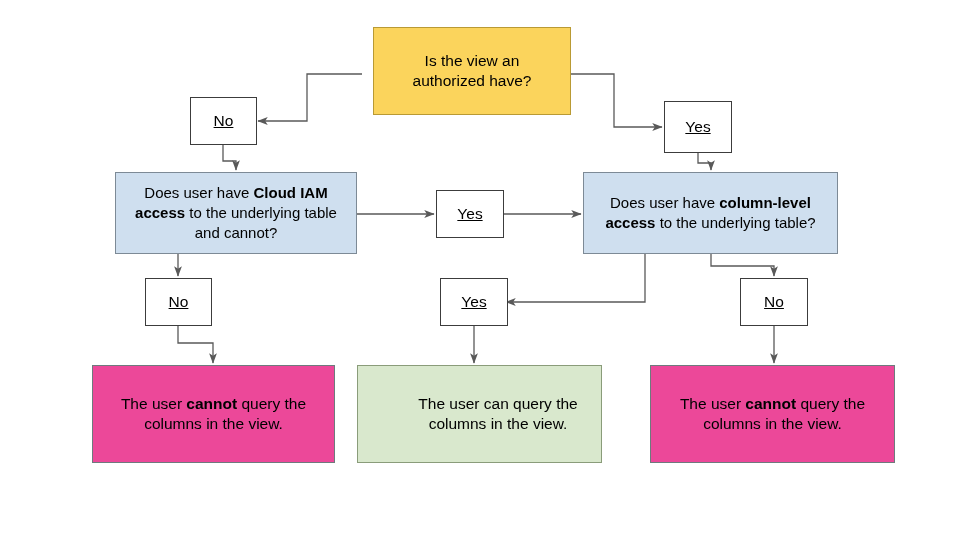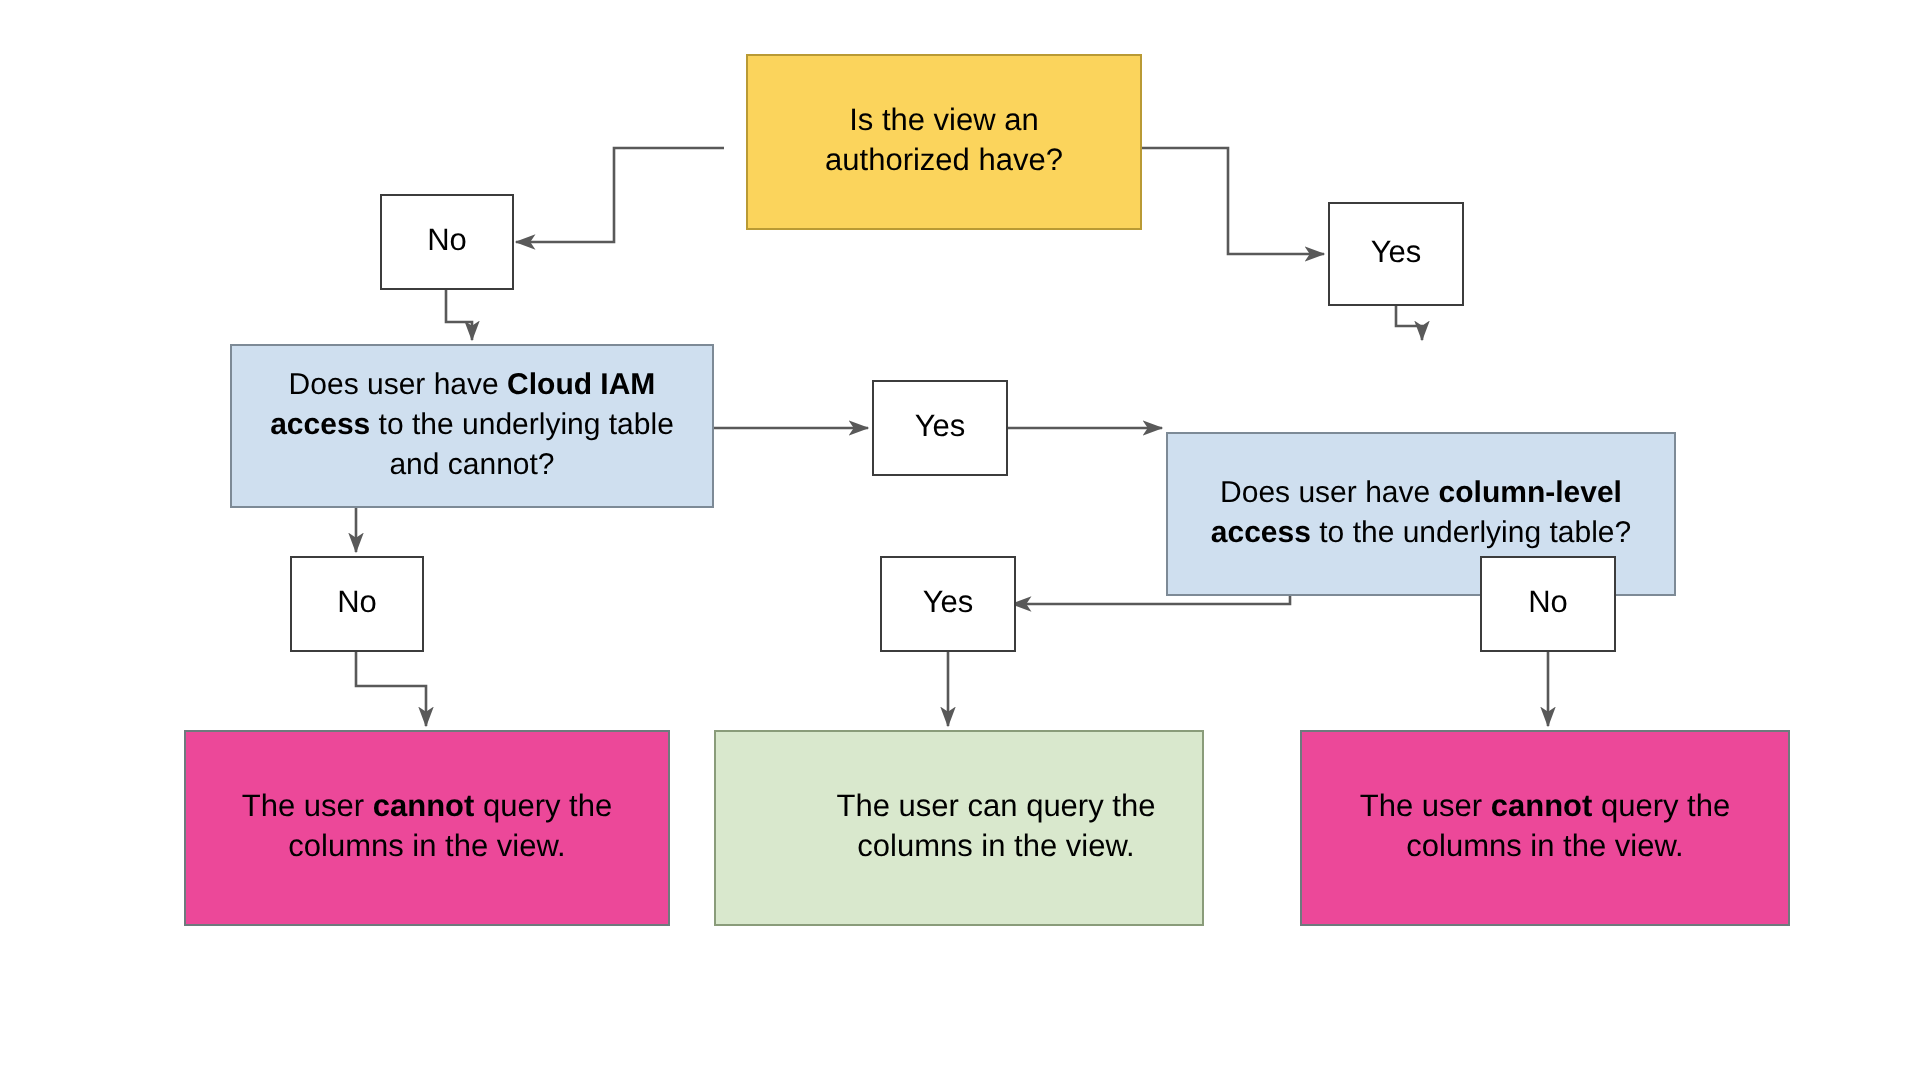--- a/index.html
+++ b/index.html
@@ -44,20 +44,21 @@
   }
   .decision-blue {
     background: #cfdfef;
     border: 1px solid #7d8a96;
     font-size: 15px;
   }
   .answer {
     background: #ffffff;
     border: 1px solid #3c3c3c;
     font-size: 15.5px;
+    text-decoration: underline;
   }
   .result-gray {
     background: #ec4899;
     border: 1px solid #6e7a7d;
     font-size: 15.5px;
   }
   .result-green {
     background: #d9e8cd;
     border: 1px solid #8a9c7a;
     font-size: 15.5px;
@@ -120,21 +121,21 @@
   </div>
 
   <div class="node decision-blue" style="left:115px; top:172px; width:242px; height:82px;">
     <span class="txt"><span>Does user have </span><b>Cloud IAM access</b><span> to the underlying table and cannot?</span></span>
   </div>
 
   <div class="node answer" style="left:436px; top:190px; width:68px; height:48px;">
     <span class="txt">Yes</span>
   </div>
 
-  <div class="node decision-blue" style="left:583px; top:172px; width:255px; height:82px;margin-top:44px;">
+  <div class="node decision-blue" style="left:583px; top:172px; width:255px; height:82px;">
     <span class="txt"><span>Does user have </span><b>column-level access</b><span> to the underlying table?</span></span>
   </div>
 
   <div class="node answer" style="left:145px; top:278px; width:67px; height:48px;">
     <span class="txt">No</span>
   </div>
 
   <div class="node answer" style="left:440px; top:278px; width:68px; height:48px;">
     <span class="txt">Yes</span>
   </div>

